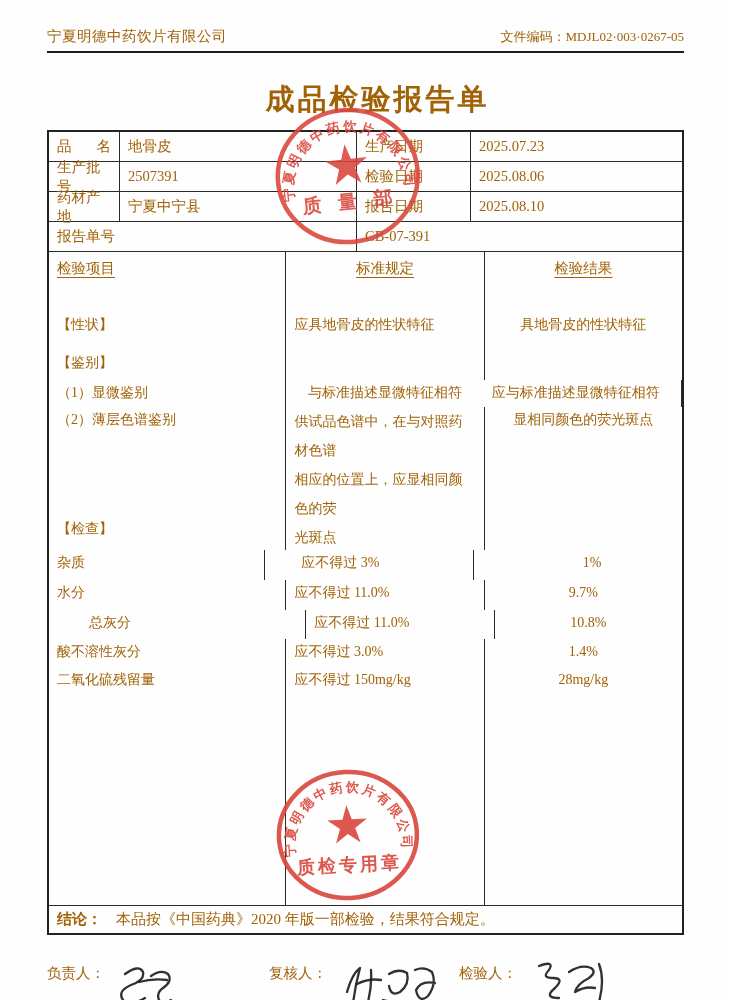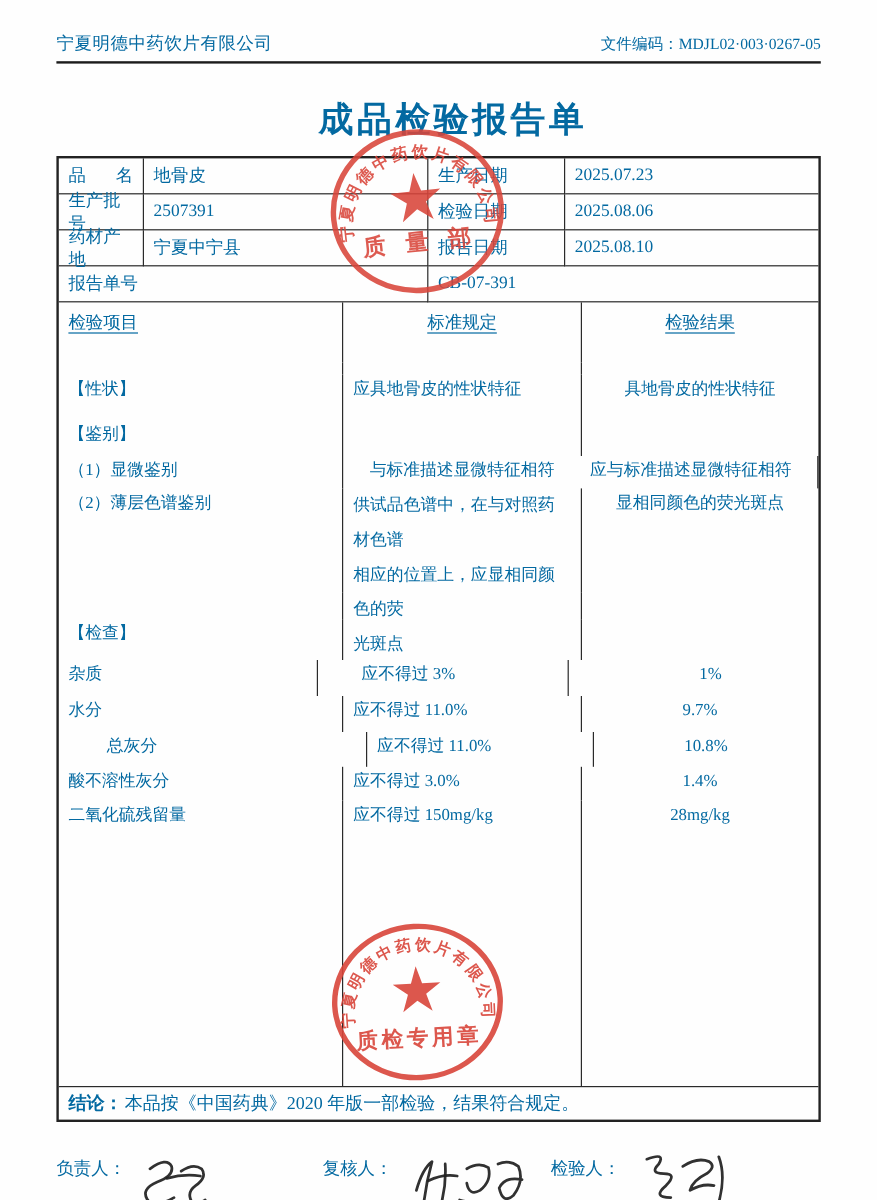--- a/index.html
+++ b/index.html
@@ -3,21 +3,21 @@
 <meta charset="utf-8">
 <style>
   * { box-sizing: border-box; margin: 0; padding: 0; }
   html,body { background:#e8e8e8; }
   .page {
     position: relative;
     width: 731px; height: 1000px;
     margin: 0 auto;
     background: #fefefe;
     font-family: "Liberation Serif", "DejaVu Serif", serif;
-    color: #0369a1;
+    color: #a16207;
     overflow: hidden;
   }
   
   .hdr {
     position: absolute; left: 47px; top: 27px; width: 637px;
     display: flex; justify-content: space-between; align-items: flex-end;
     border-bottom: 2px solid #1c1c1c;
     padding-bottom: 5px;
   }
   .hdr .company { font-size: 14.5px; letter-spacing: 0.5px; }
@@ -49,21 +49,21 @@
   .uline { text-decoration: underline; text-underline-offset: 4px; }
   .insp-row { display: flex; }
   .insp-row .cell { line-height: 22px; padding-top: 2px; font-size: 14px; }
   .insp-row .pre { white-space: pre-line; line-height: 29px; padding-top: 0; }
   
   .concl {
     border-top: 1px solid #2a2a2a;
     height: 28px; display: flex; align-items: center;
     font-size: 15px; padding-left: 8px;
   }
-  .concl b { font-weight: bold; margin-right: 2px; }
+  .concl b { font-weight: bold; margin-right: 14px; }
   
   .sigrow { position: absolute; left: 47px; top: 960px; width: 637px; height: 55px; }
   .sigrow .siglabel { position: absolute; font-size: 14.5px; top: 4px; }
   .sig-svg { position: absolute; }
   .sig-svg path { stroke: #1f1f1f; stroke-width: 2.3; fill: none; stroke-linecap: round; stroke-linejoin: round; opacity: .92; }
   
   .stamp { position: absolute; pointer-events: none; }
   .stamp-top { left: 266px; top: 102px; transform: rotate(-6deg); opacity: .88; }
   .stamp-bottom { left: 270px; top: 764px; transform: rotate(-3deg); opacity: .9; }
   .stamp text { font-family: "Liberation Serif", "DejaVu Serif", serif; font-weight: bold; }

